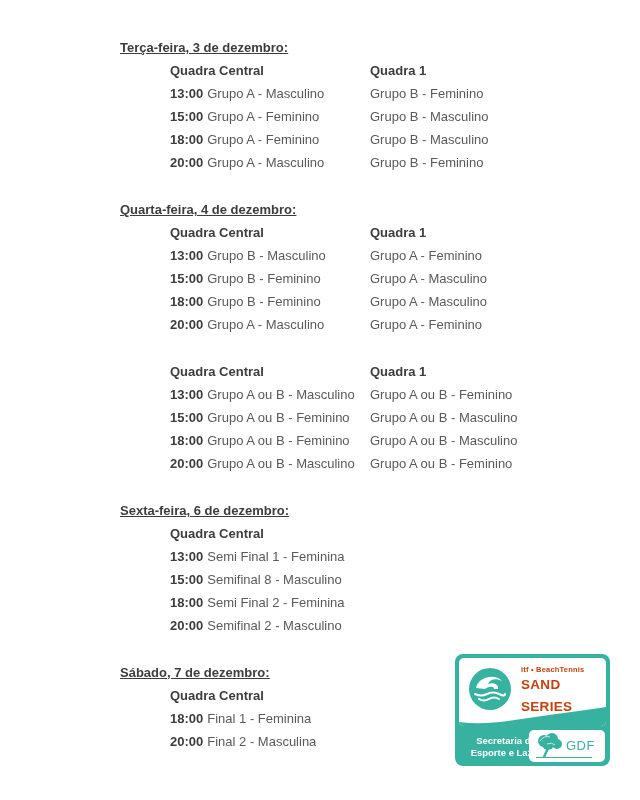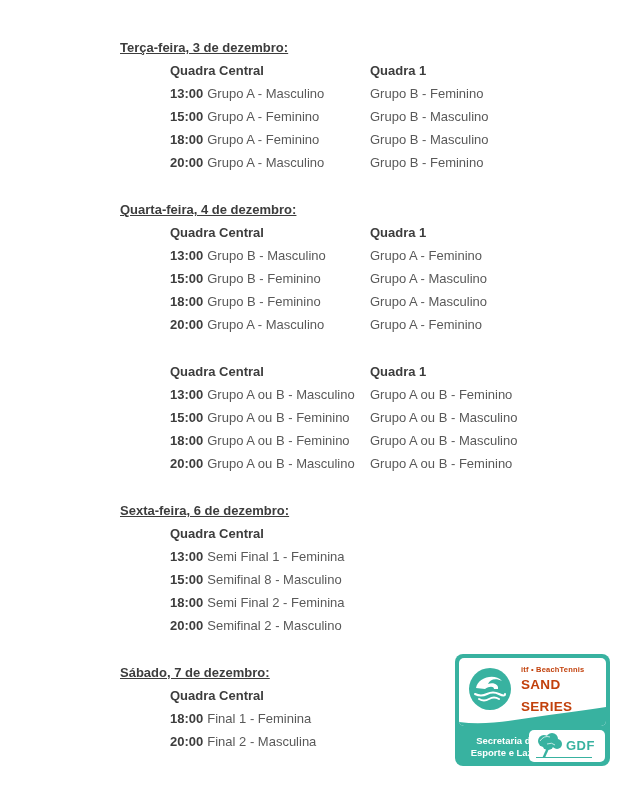--- a/index.html
+++ b/index.html
@@ -49,21 +49,21 @@
     font-size:9.5px; line-height:11.5px;
   }
   .gdf-box {
     position:absolute; right:5px; top:76px;
     width:76px; height:32px;
     background:#ffffff; border-radius:5px;
   }
   .gdf-tree { position:absolute; left:5px; top:2px; }
   .gdf-label {
     position:absolute; left:37px; top:8px;
-    color:#38b2a0; font-weight:bold; font-size:13px; letter-spacing:0.5px;
+    color:#38b2a0; font-weight:normal; font-size:13px; letter-spacing:0.5px;
   }
   .gdf-underline {
     position:absolute; left:7px; bottom:4px; width:56px; height:1.5px;
     background:#38b2a0;
   }
 </style>
 </head>
 <body>
 
 <div class="doc">

